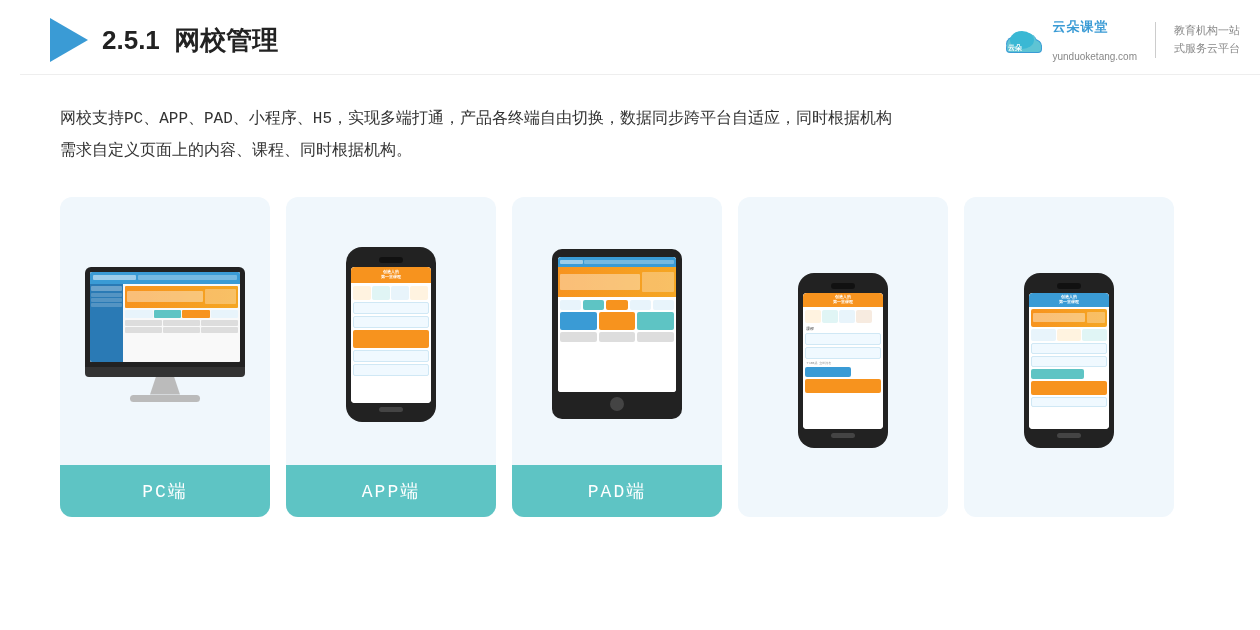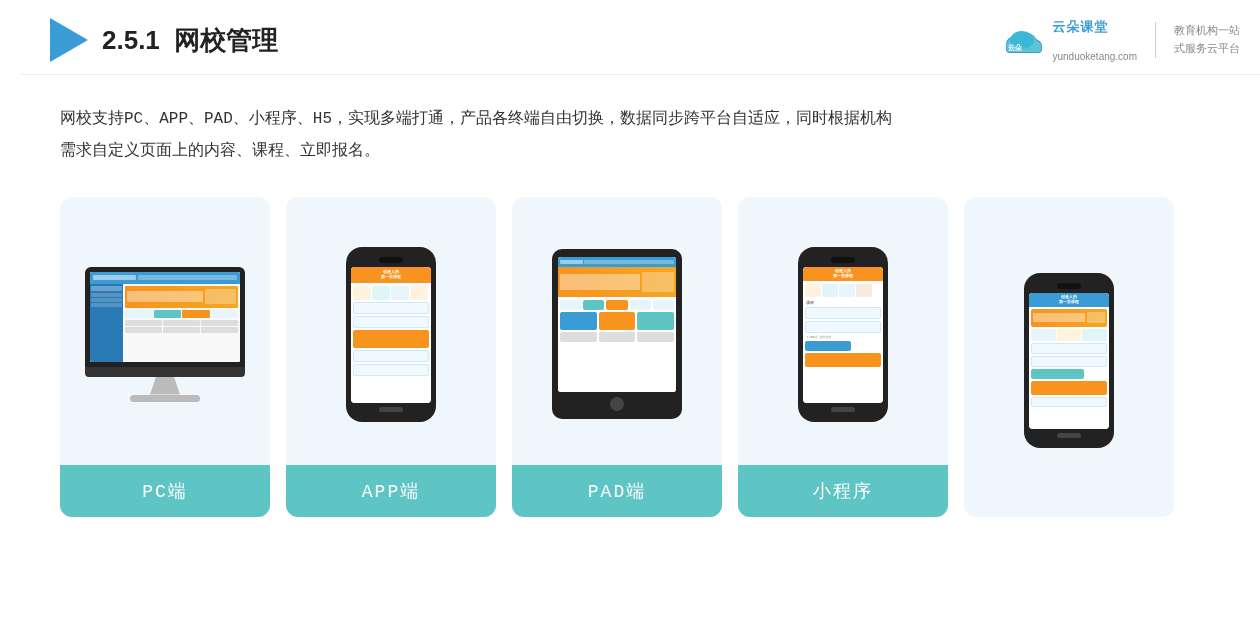--- a/index.html
+++ b/index.html
@@ -283,21 +283,21 @@
       <div class="brand-slogan">
         <div>教育机构一站</div>
         <div>式服务云平台</div>
       </div>
     </div>
   </div>
 
   <div class="content">
     <div class="description">
       <div>网校支持PC、APP、PAD、小程序、H5，实现多端打通，产品各终端自由切换，数据同步跨平台自适应，同时根据机构</div>
-      <div>需求自定义页面上的内容、课程、立即报名。</div>
+      <div>需求自定义页面上的内容、课程、同时根据机构。</div>
     </div>
 
     <div class="cards-grid">
 
       <div class="card">
         <div class="card-device-area">
           <div class="monitor">
             <div class="monitor-screen-outer">
               <div class="monitor-screen-inner">
 
@@ -436,21 +436,20 @@
                   <div style="width:100%;height:12px;background:#f0f9ff;border-radius:2px;border:0.5px solid #d0e8f5;"></div>
                   <div style="font-size:3px;color:#888;padding-left:1px;">￥100起 立即报名</div>
                   <div style="width:60%;height:10px;background:#3a9bd5;border-radius:2px;"></div>
                   <div style="width:100%;height:14px;background:#f7931e;border-radius:2px;"></div>
                 </div>
               </div>
             </div>
             <div class="phone-home"></div>
           </div>
         </div>
-        <div class="card-label-bar">小程序</div>
       </div>
 
       <div class="card">
         <div class="card-device-area">
           <div class="phone">
             <div class="phone-notch"></div>
             <div class="phone-screen">
               <div style="width:100%;height:100%;background:#fff;overflow:hidden;">
                 <div style="width:100%;height:14px;background:#3a9bd5;display:flex;align-items:center;justify-content:center;">
                   <div style="font-size:4px;color:#fff;font-weight:bold;text-align:center;line-height:1.2;">创造人的<br>第一堂课程</div>

